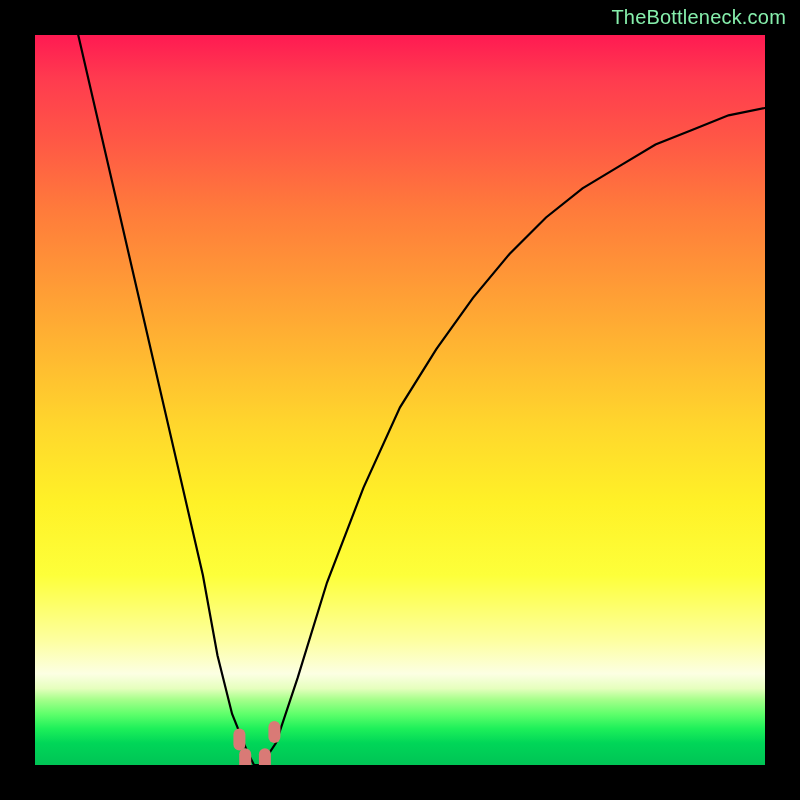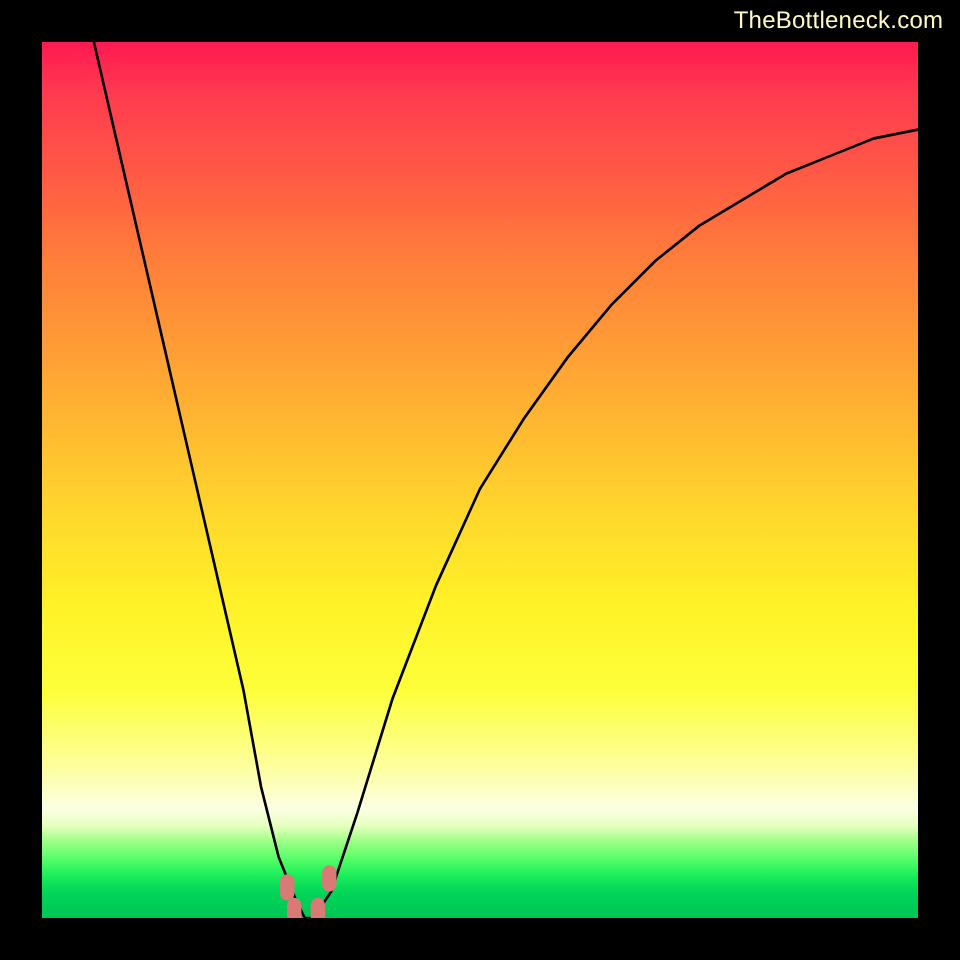--- a/index.html
+++ b/index.html
@@ -54,21 +54,21 @@
   svg.curve {
     position: absolute;
     inset: 0;
     width: 730px;
     height: 730px;
   }
   .watermark {
     position: absolute;
     top: 6px;
     right: 14px;
-    color: #fef9c3;
+    color: #86efac;
     font-size: 20px;
     font-weight: 400;
     letter-spacing: 0.2px;
   }
 </style>
 </head>
 <body>
 
 <div class="frame">
 

